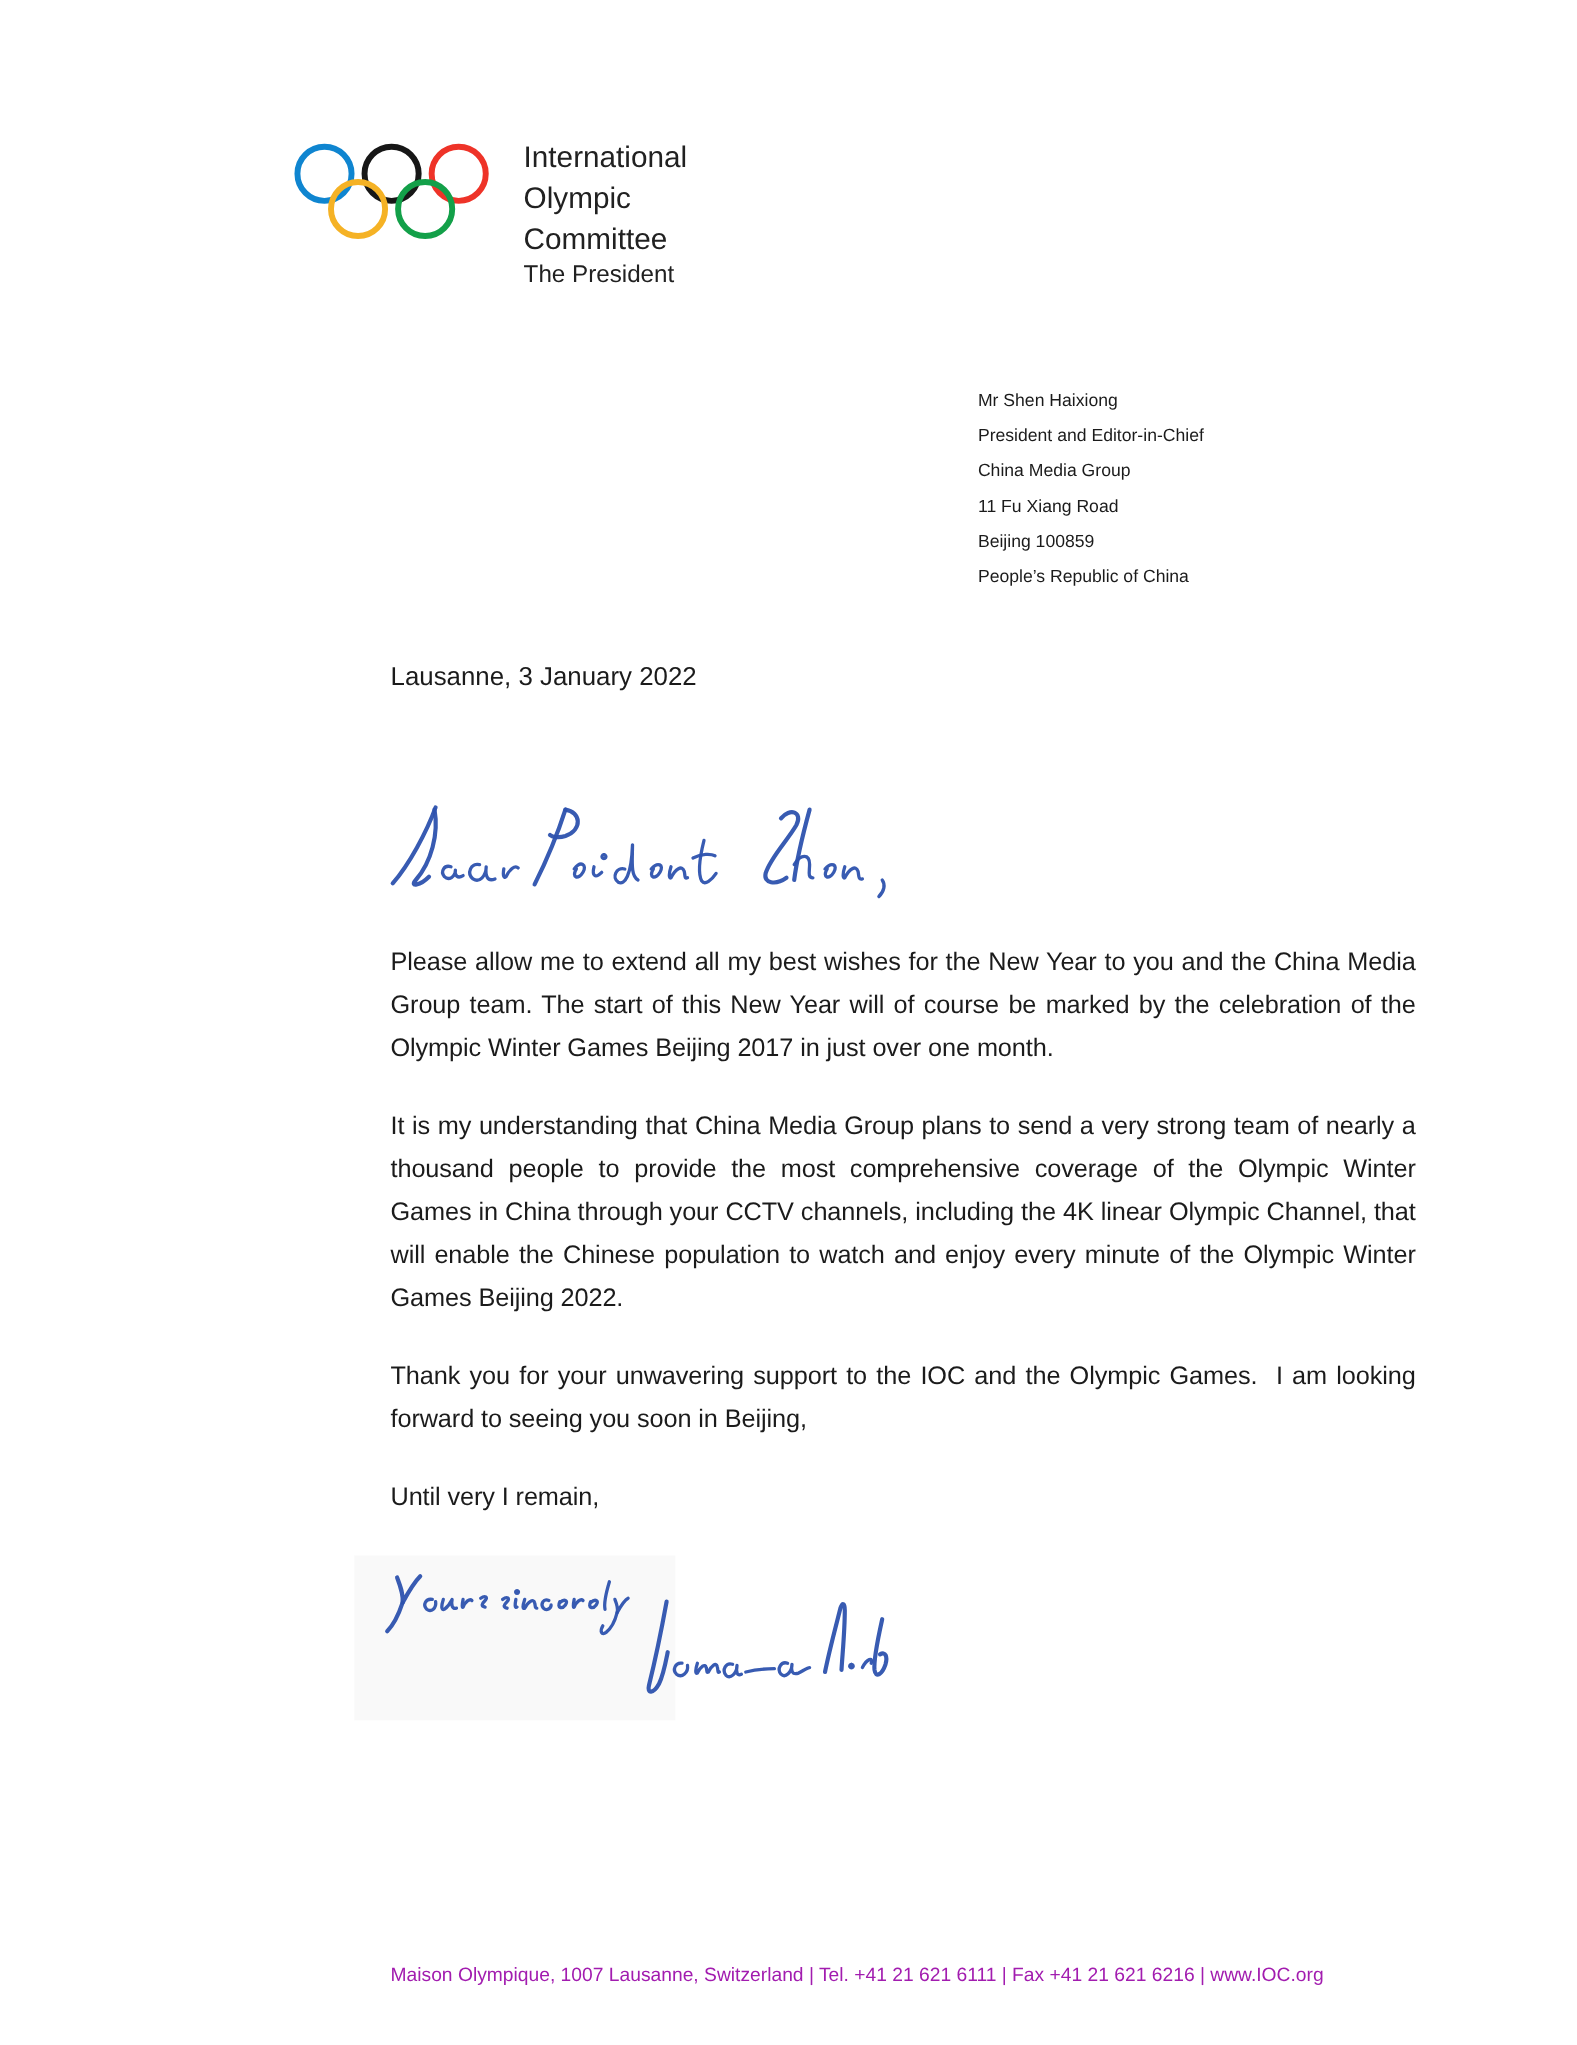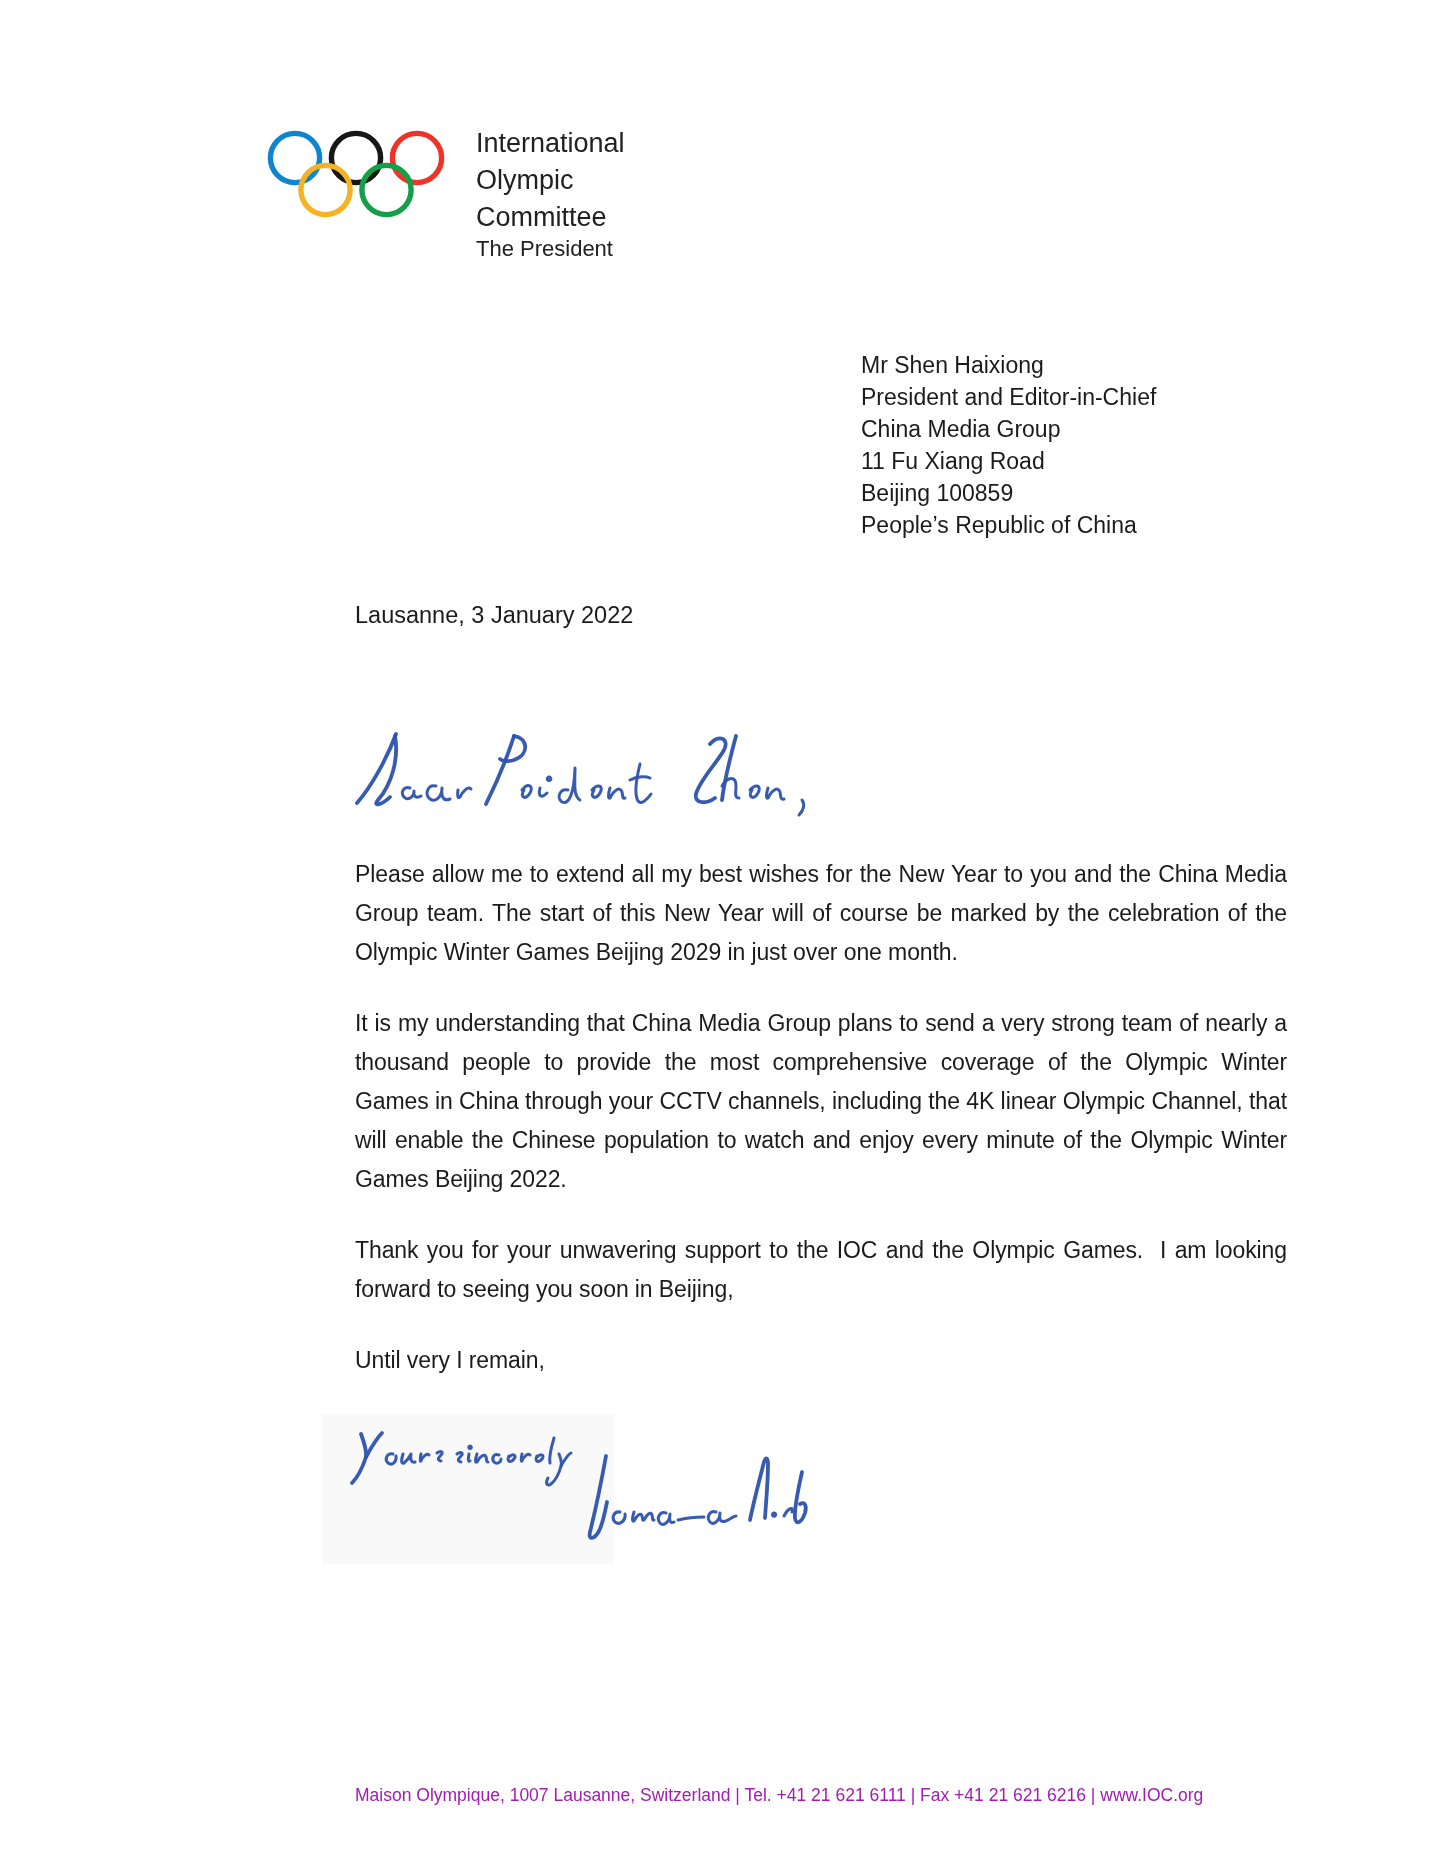--- a/index.html
+++ b/index.html
@@ -10,21 +10,21 @@
     background:#ffffff;
     font-family:"Liberation Sans", sans-serif;
     color:#1b1b1b;
     overflow:hidden;
   }
   
   .rings{position:absolute;left:163px;top:130px;width:178px;height:88px;}
   .org{position:absolute;left:372px;top:125px;font-size:27px;line-height:37px;color:#212121;}
   .role{position:absolute;left:372px;top:236px;font-size:22px;font-weight:normal;color:#212121;}
   
-  .recipient{position:absolute;left:757px;top:349px;font-size:23px;line-height:32px;}
+  .recipient{position:absolute;left:785px;top:349px;font-size:16px;line-height:32px;}
   
   .dateline{position:absolute;left:251px;top:602px;width:929px;text-align:left;font-size:23.5px;}
   
   .hand{position:absolute;}
   .hand path{fill:none;stroke:#2d52ae;stroke-width:3.8;stroke-linecap:round;stroke-linejoin:round;opacity:.95;}
   .hand .thin{stroke-width:3;}
   .salutation{left:240px;top:706px;width:470px;height:115px;}
   .valediction{left:243px;top:1426px;width:240px;height:66px;}
   .signature{left:478px;top:1450px;width:240px;height:110px;}
   .scan-box{position:absolute;left:218px;top:1414px;width:292px;height:150px;background:rgba(120,120,120,0.045);}
@@ -94,21 +94,21 @@
     <path d="M366,38 C374,28 386,32 380,44 C372,58 356,74 352,88 C350,97 361,99 371,92"></path>
     <path d="M392,30 C386,52 380,78 378,94"></path>
     <path class="thin" d="M378,80 C384,70 392,70 392,80 C392,86 390,92 395,92"></path>
     <path class="thin" d="M406,84 C412,77 418,80 414,87 C410,94 403,92 408,84"></path>
     <path class="thin" d="M424,82 C422,88 422,93 424,92 C428,84 434,80 436,86 C437,90 436,94 440,93"></path>
 
     <path class="thin" d="M458,94 C461,98 460,104 455,109"></path>
   </svg>
 
   <main class="body-text">
-    <p>Please allow me to extend all my best wishes for the New Year to you and the China Media Group team. The start of this New Year will of course be marked by the celebration of the Olympic Winter Games Beijing 2029 in just over one month.</p>
+    <p>Please allow me to extend all my best wishes for the New Year to you and the China Media Group team. The start of this New Year will of course be marked by the celebration of the Olympic Winter Games Beijing 2017 in just over one month.</p>
     <p>It is my understanding that China Media Group plans to send a very strong team of nearly a thousand people to provide the most comprehensive coverage of the Olympic Winter Games in China through your CCTV channels, including the 4K linear Olympic Channel, that will enable the Chinese population to watch and enjoy every minute of the Olympic Winter Games Beijing 2022.</p>
     <p>Thank you for your unwavering support to the IOC and the Olympic Games.  I am looking forward to seeing you soon in Beijing,</p>
     <p>Until very I remain,</p>
   </main>
 
   <div class="scan-box"></div>
 
   <svg class="hand valediction" viewBox="0 0 240 66" role="img" aria-label="Yours sincerely">
     <path d="M14,8 C17,16 20,24 19,31 C25,20 31,11 35,7"></path>
     <path d="M19,31 C15,43 10,52 5,57"></path>

